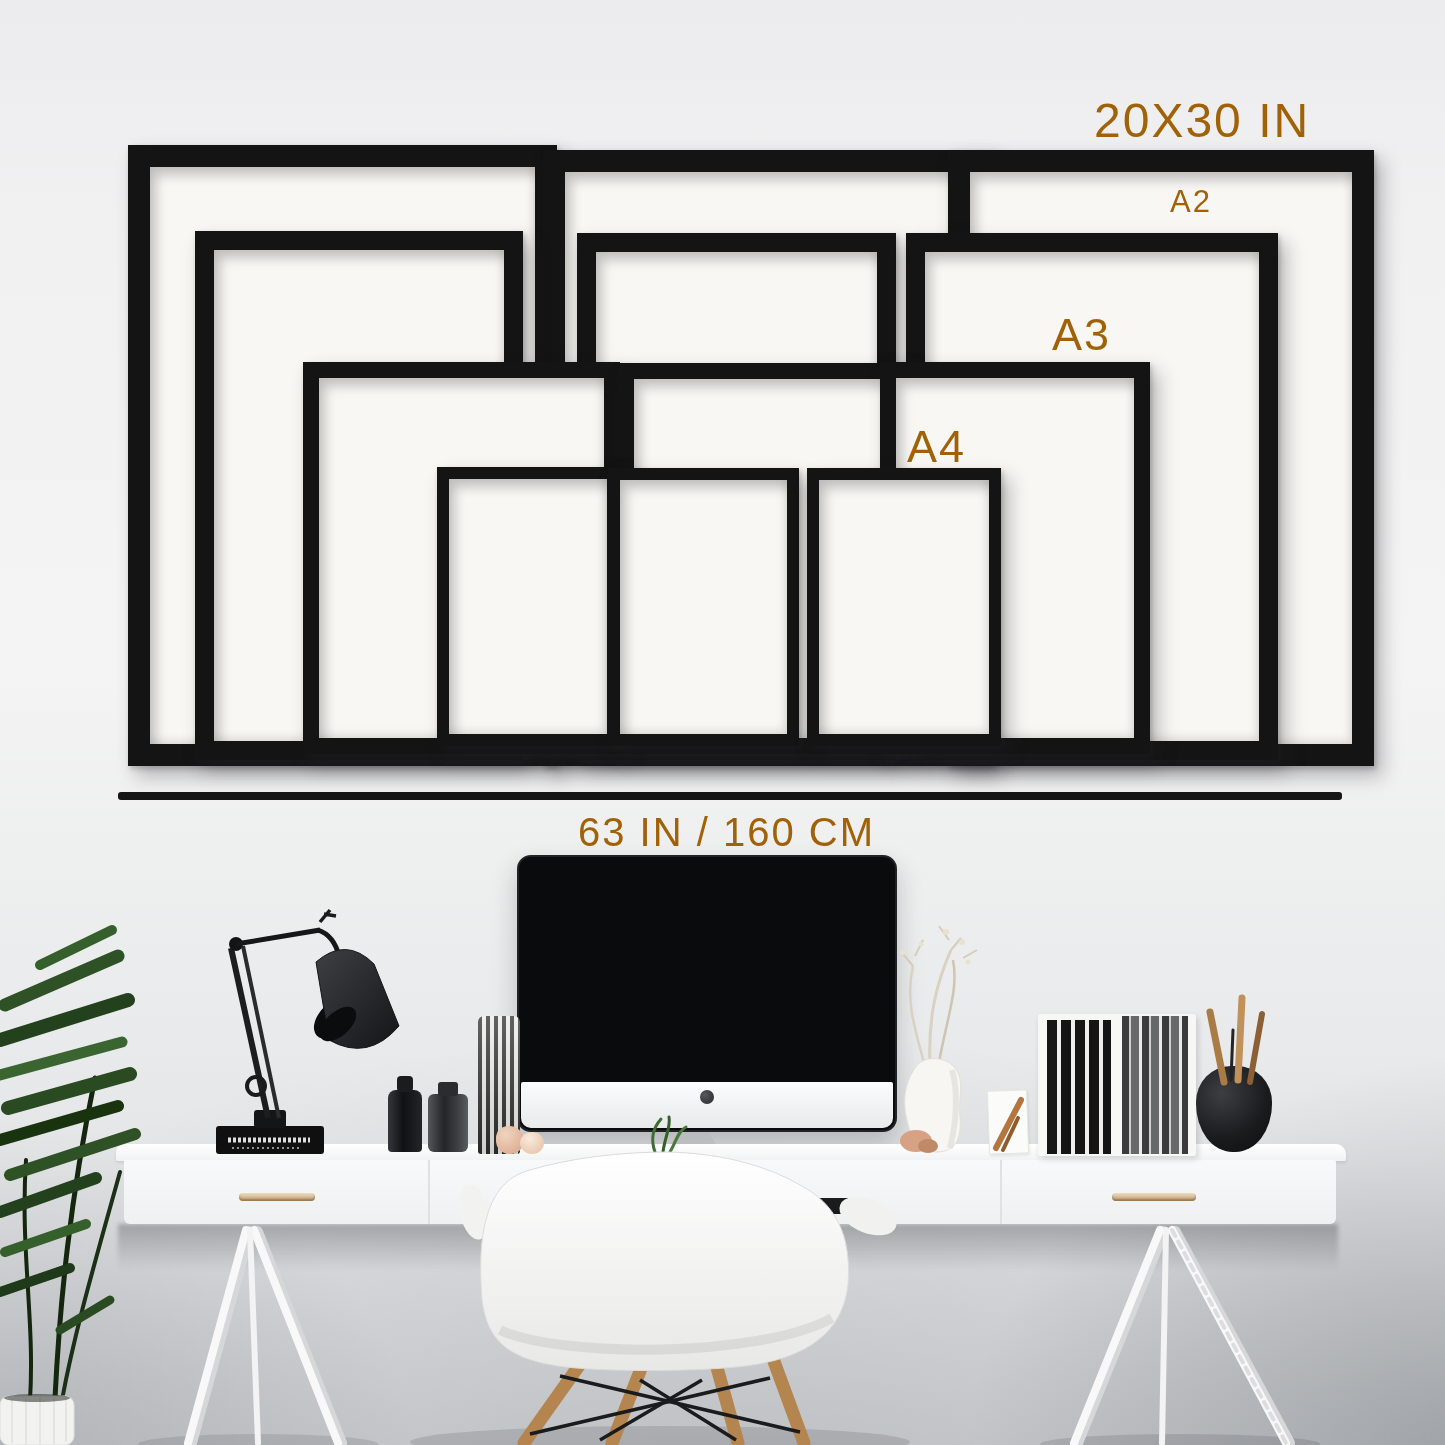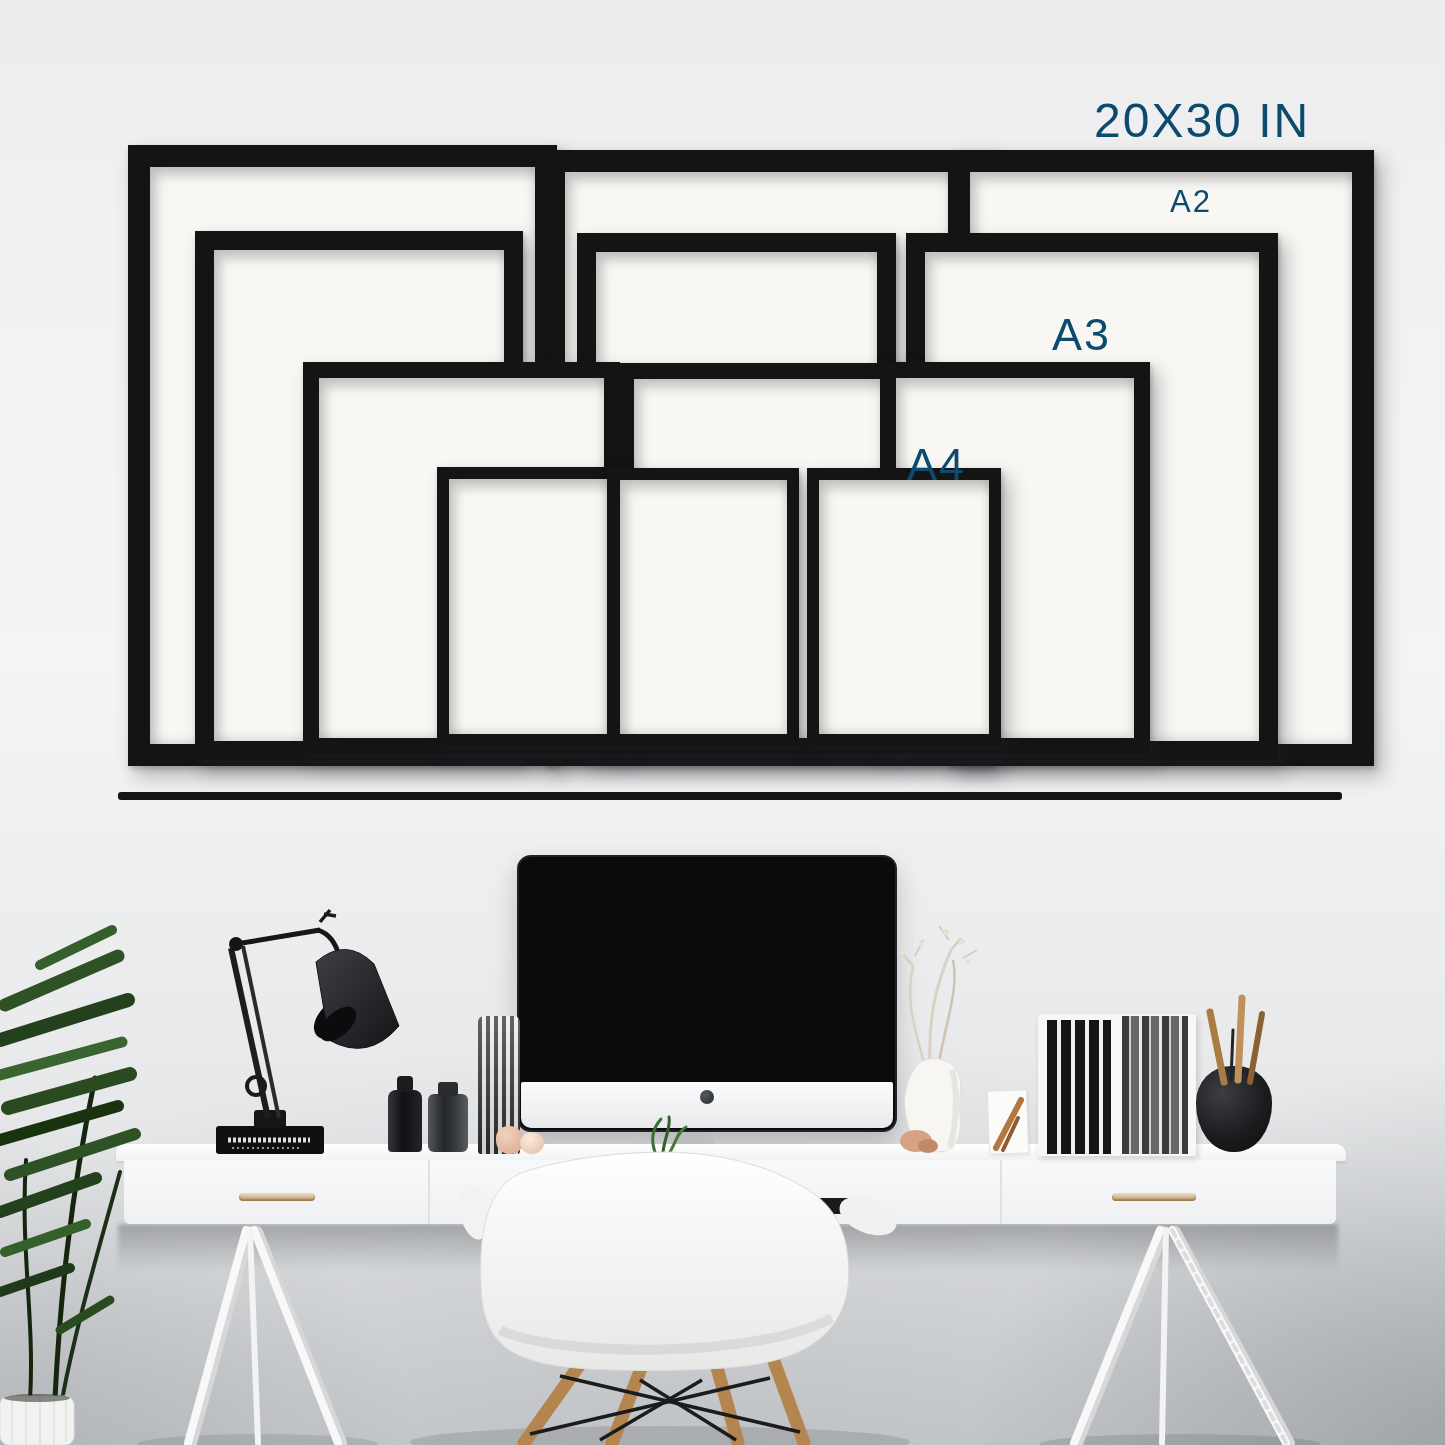--- a/index.html
+++ b/index.html
@@ -17,26 +17,26 @@
   
   .frame{position:absolute;background:#f8f7f4;border-style:solid;border-color:#141414;
     box-shadow:8px 10px 18px rgba(35,38,42,.30), 2px 3px 5px rgba(35,38,42,.22),
       inset 6px 8px 12px rgba(0,0,0,.22), inset -3px -4px 8px rgba(0,0,0,.10);}
   .b2030{border-width:22px;z-index:1;}
   .ba2{border-width:19px;z-index:2;}
   .ba3{border-width:16px;z-index:3;}
   .ba4{border-width:12px;z-index:4;}
 
   
-  .lbl{position:absolute;z-index:6;color:#0c4a6e;white-space:nowrap;
+  .lbl{position:absolute;z-index:6;color:#a16207;white-space:nowrap;
        font-weight:400;letter-spacing:2px;line-height:1;}
   .lbl-2030{left:1094px;top:97px;font-size:48px;}
   .lbl-a2{left:1170px;top:186px;font-size:31px;}
   .lbl-a3{left:1052px;top:312px;font-size:45px;}
-  .lbl-a4{left:907px;top:442px;font-size:45px;text-align:right;}
+  .lbl-a4{left:907px;top:424px;font-size:45px;text-align:right;}
   .measure-line{position:absolute;z-index:6;left:118px;top:792px;width:1224px;height:8px;
        background:#151515;border-radius:3px;}
   .lbl-width{left:578px;top:812px;font-size:40px;letter-spacing:2px;z-index:6;}
 
   
   .desk-top{left:116px;top:1144px;width:1230px;height:17px;background:linear-gradient(180deg,#ffffff,#f1f2f3);
       border-radius:8px 10px 2px 2px;box-shadow:0 2px 3px rgba(60,64,70,.12);z-index:8;}
   .desk-front{left:124px;top:1160px;width:1212px;height:64px;background:linear-gradient(180deg,#f8f9fa,#eef0f1);
       border-radius:2px 2px 6px 6px;z-index:8;}
   .seam{position:absolute;top:0;width:2px;height:64px;background:#dfe1e3;}
@@ -108,20 +108,21 @@
   <div class="frame ba4" style="left:437px;top:467px;width:158px;height:255px;"></div>
   <div class="frame ba4" style="left:608px;top:468px;width:167px;height:254px;"></div>
   <div class="frame ba4" style="left:807px;top:468px;width:170px;height:254px;"></div>
 
   <div class="lbl lbl-2030">20X30 IN</div>
   <div class="lbl lbl-a2">A2</div>
   <div class="lbl lbl-a3">A3</div>
   <div class="lbl lbl-a4">A4</div>
 
   <div class="measure-line"></div>
+  <div class="lbl lbl-width">63 IN / 160 CM</div>
 
   <div class="abs imac-stand"></div>
   <div class="abs imac">
     <div class="imac-chin">
       <div class="imac-dot"></div>
     </div>
   </div>
 
   <div class="abs desk-top"></div>
   <div class="abs desk-front">

